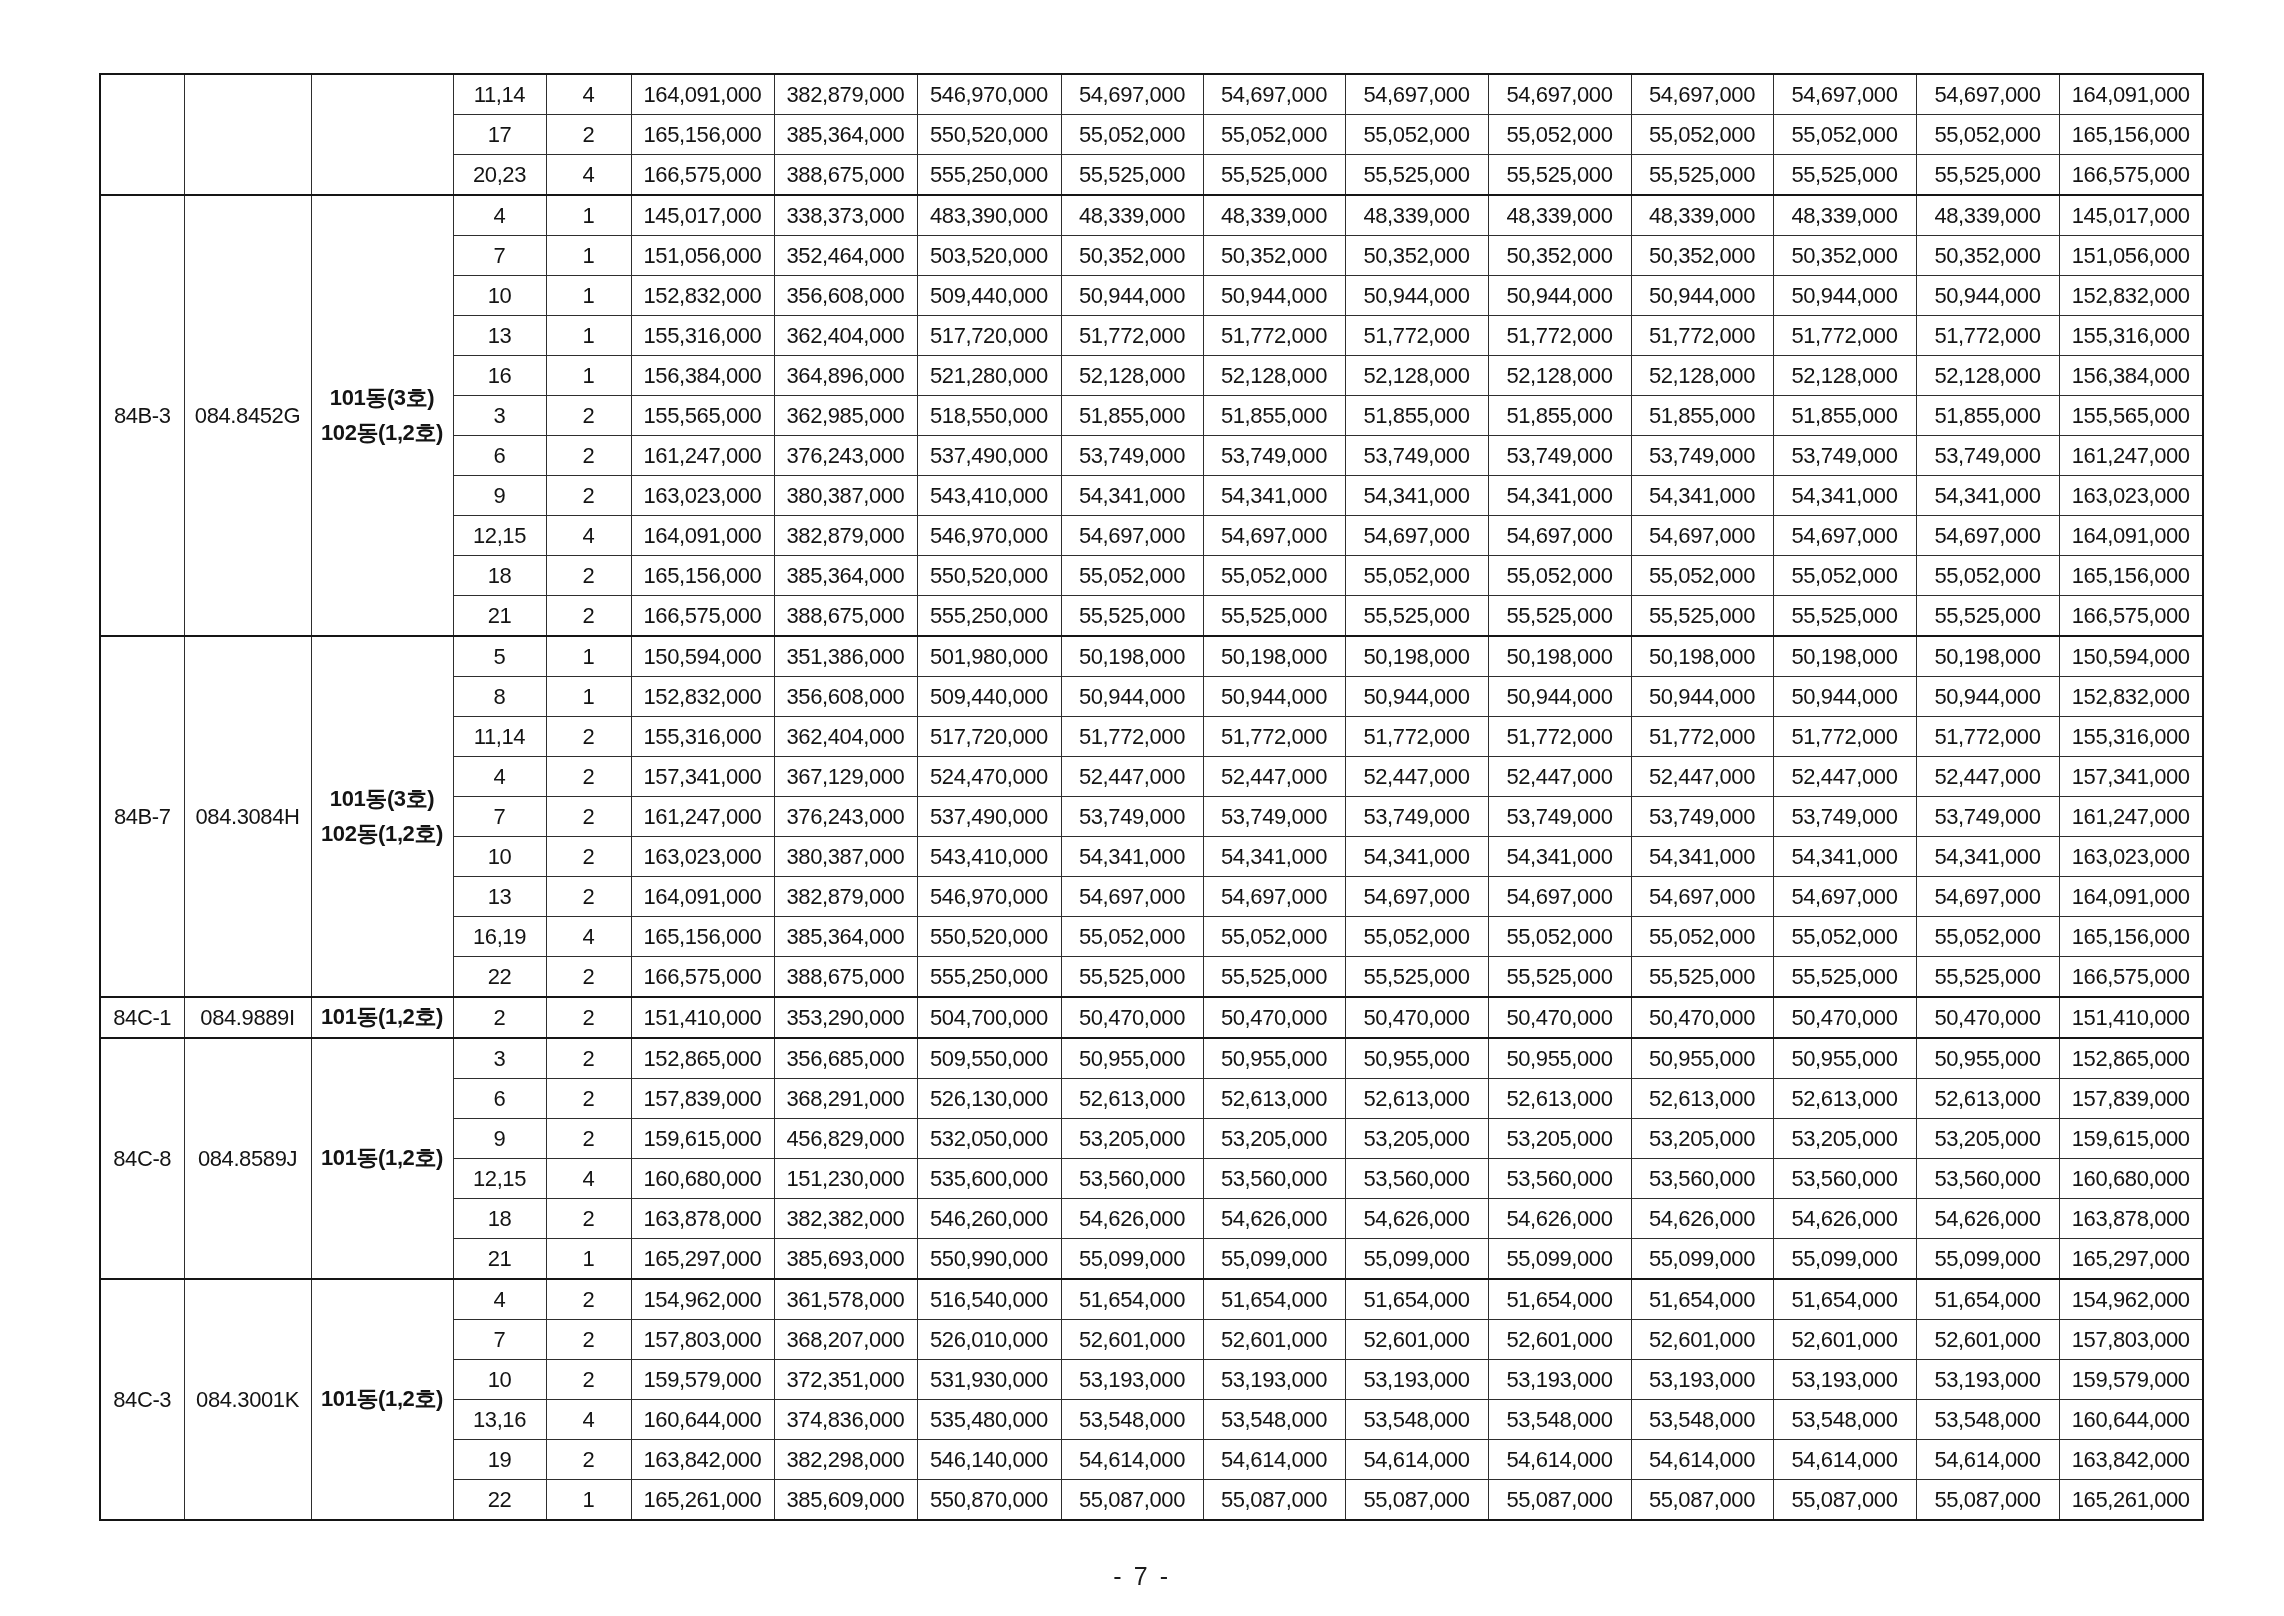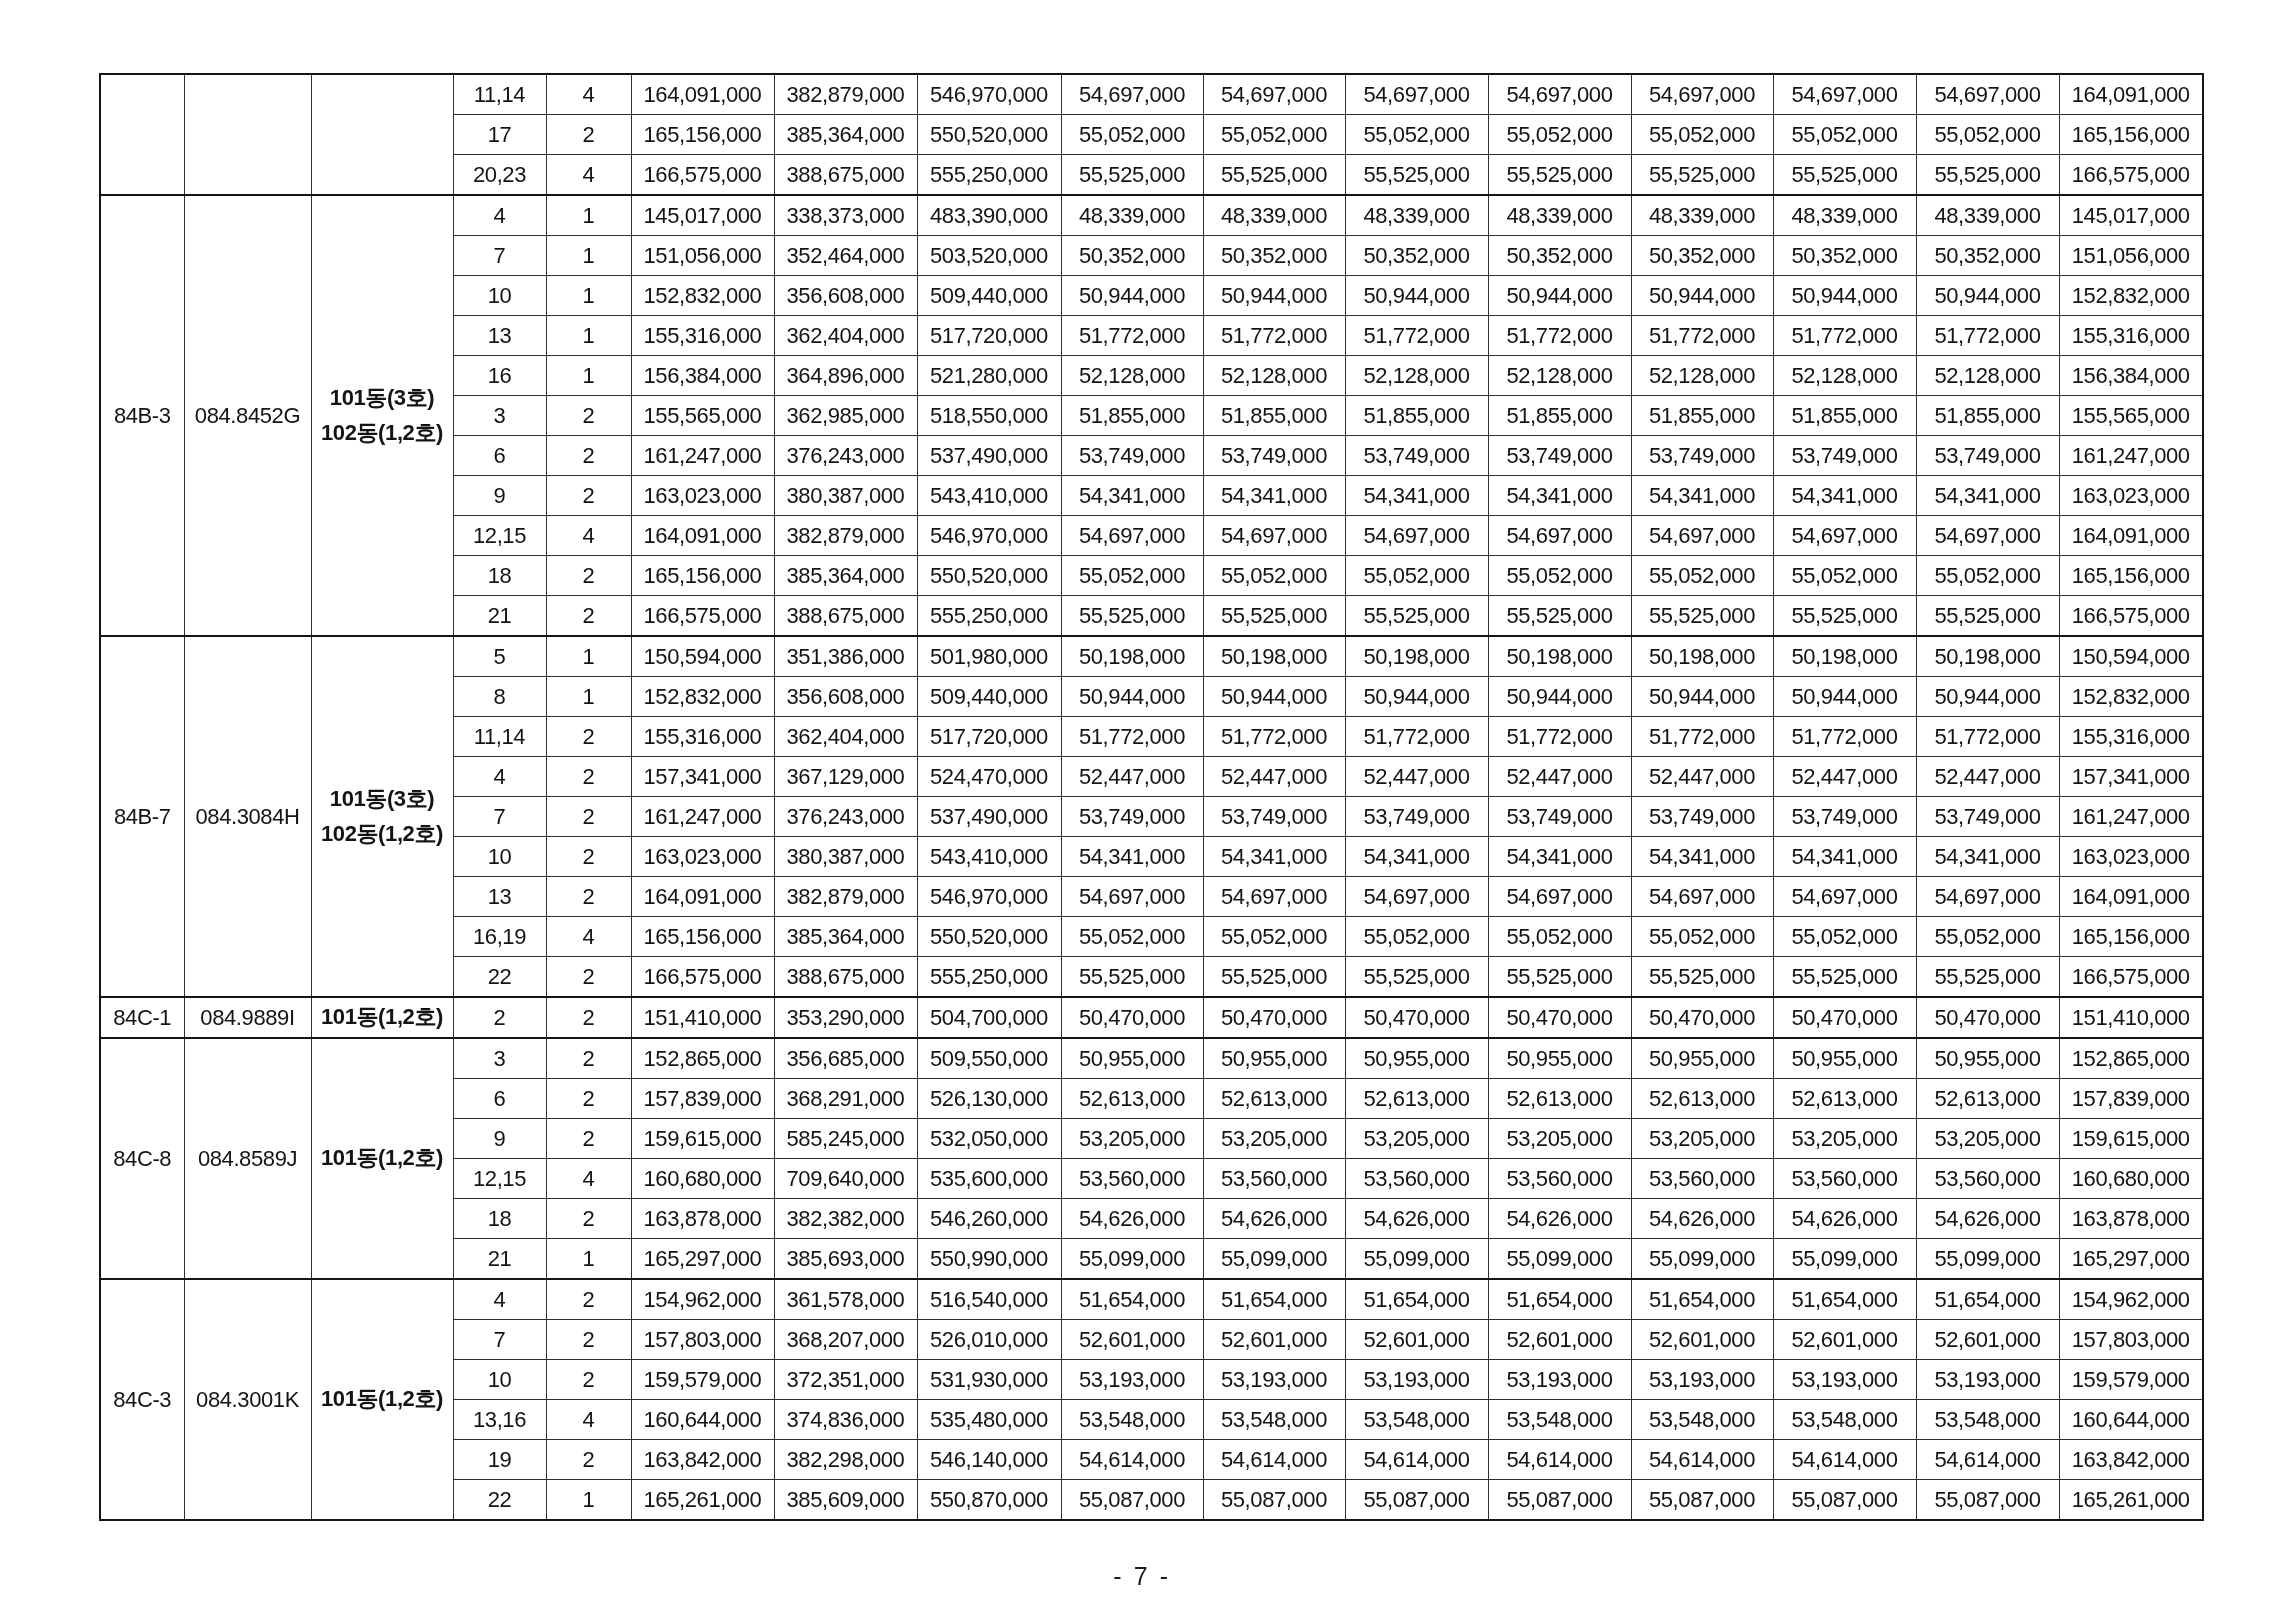--- a/index.html
+++ b/index.html
@@ -482,36 +482,36 @@
           <td>52,613,000</td>
           <td>52,613,000</td>
           <td>52,613,000</td>
           <td>52,613,000</td>
           <td>157,839,000</td>
         </tr>
         <tr>
           <td>9</td>
           <td>2</td>
           <td>159,615,000</td>
-          <td>585,245,000</td>
+          <td>456,829,000</td>
           <td>532,050,000</td>
           <td>53,205,000</td>
           <td>53,205,000</td>
           <td>53,205,000</td>
           <td>53,205,000</td>
           <td>53,205,000</td>
           <td>53,205,000</td>
           <td>53,205,000</td>
           <td>159,615,000</td>
         </tr>
         <tr>
           <td>12,15</td>
           <td>4</td>
           <td>160,680,000</td>
-          <td>709,640,000</td>
+          <td>151,230,000</td>
           <td>535,600,000</td>
           <td>53,560,000</td>
           <td>53,560,000</td>
           <td>53,560,000</td>
           <td>53,560,000</td>
           <td>53,560,000</td>
           <td>53,560,000</td>
           <td>53,560,000</td>
           <td>160,680,000</td>
         </tr>

